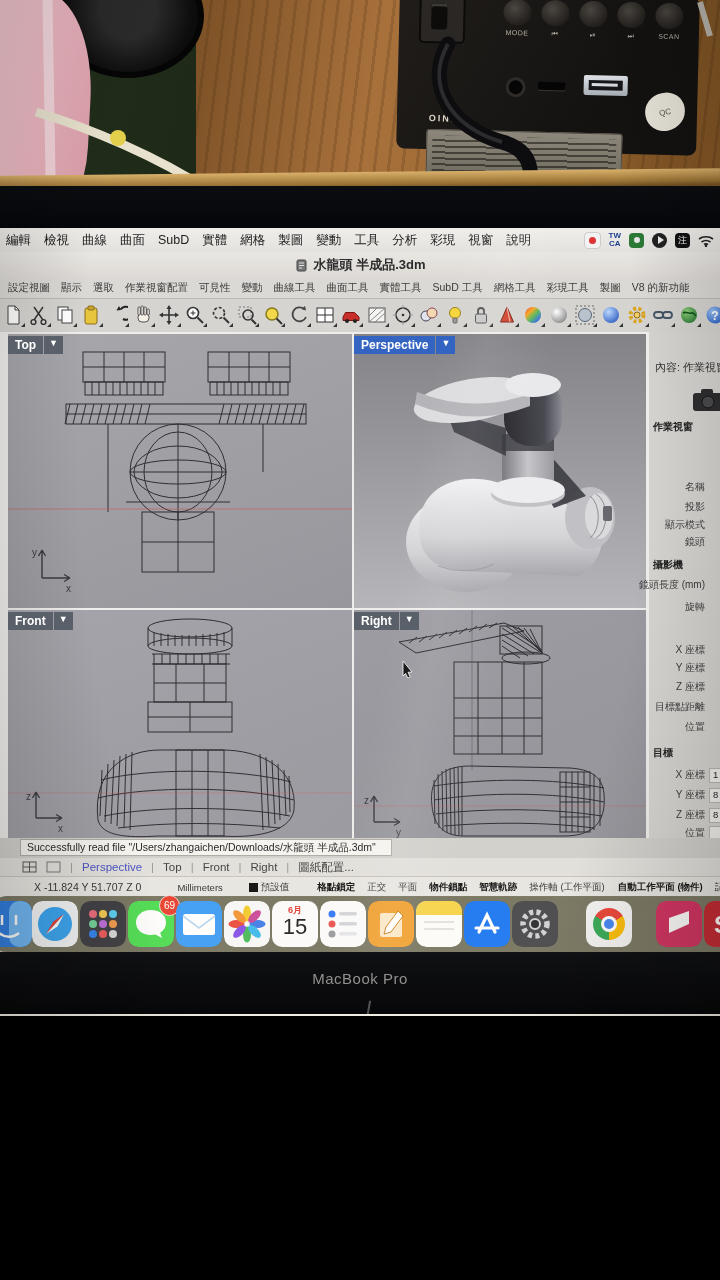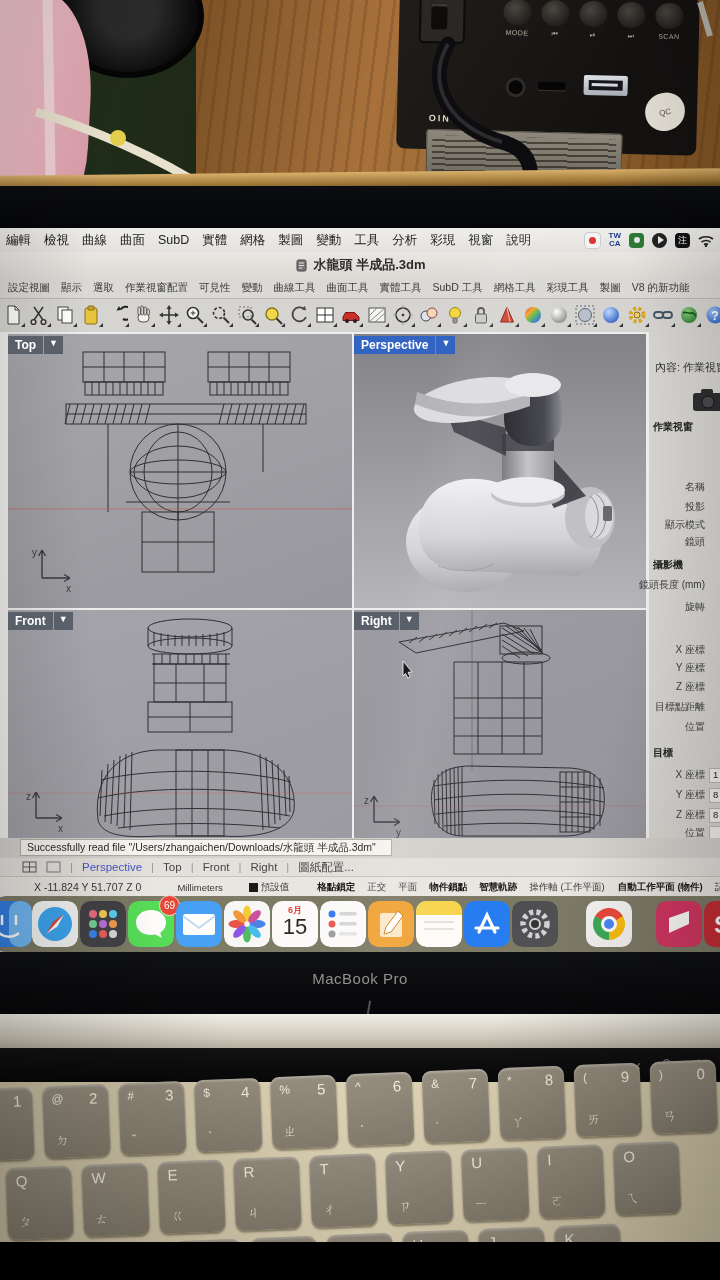--- a/index.html
+++ b/index.html
@@ -1,16 +1,16 @@
 <!DOCTYPE html>
 <html><head>
 <meta charset="utf-8">
 <style>
   html,body{margin:0;padding:0;background:#000;}
-  #stage{position:relative;width:720px;height:1242px;overflow:hidden;background:#15180f;
+  #stage{position:relative;width:720px;height:1016px;overflow:hidden;background:#15180f;
          font-family:"Liberation Sans","DejaVu Sans",sans-serif;}
   .abs{position:absolute;}
   
   .env{left:0;top:0;width:720px;height:230px;background:linear-gradient(100deg,#23301c 0%,#1c2616 40%,#141a10 100%);}
   .wood{left:196px;top:0;width:524px;height:192px;background:linear-gradient(100deg,#7c5126,#a8713c 35%,#9a6832 60%,#835625 90%);}
   .wood:before{content:"";position:absolute;inset:0;background:repeating-linear-gradient(97deg,rgba(60,35,10,.18) 0 3px,transparent 3px 14px);}
   .disc{left:52px;top:-46px;width:140px;height:112px;border-radius:50%;background:radial-gradient(circle at 50% 45%,#2a2a2a 30%,#0c0c0c 70%);border:6px solid #050505;}
   .mint{left:-6px;top:96px;width:34px;height:96px;background:#8fc9a8;border-radius:10px;transform:rotate(6deg);}
   .pink{left:-22px;top:-8px;width:112px;height:230px;background:linear-gradient(100deg,#f3cdd3,#e9b3bd 60%,#d99aa6);border-radius:0 46% 34% 18%;transform:rotate(3deg);}
   .pink:before{content:"";position:absolute;left:66px;top:0;width:10px;height:220px;background:rgba(255,255,255,.45);border-radius:8px;transform:rotate(-4deg);}

